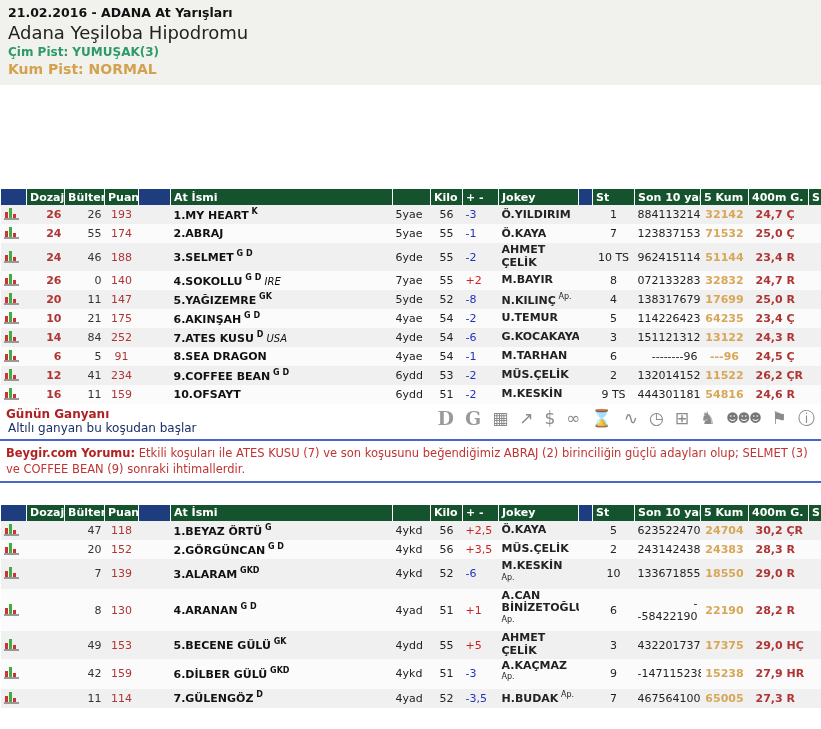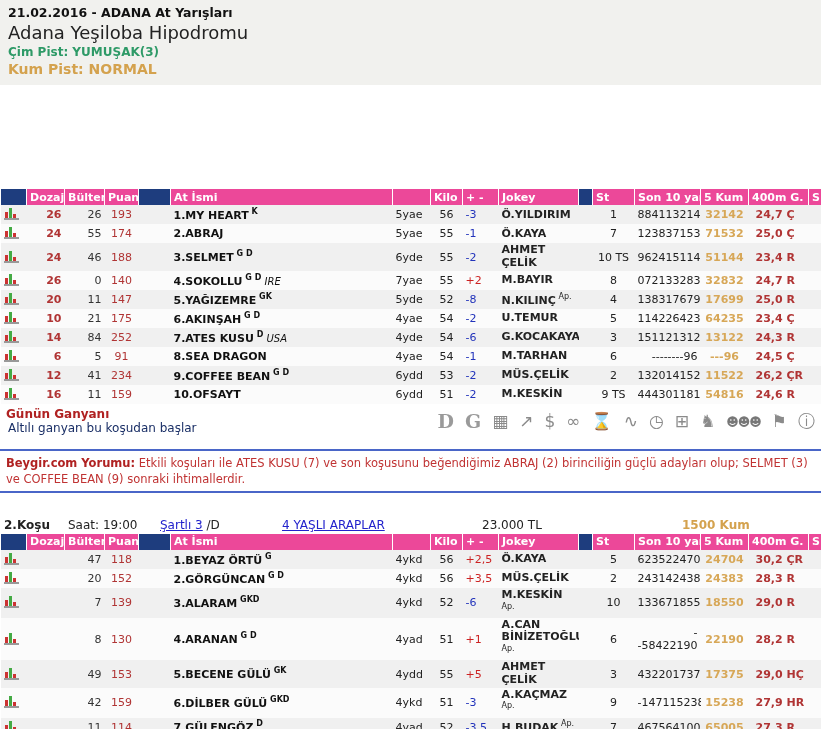--- a/index.html
+++ b/index.html
@@ -19,21 +19,21 @@
   .race-title{display:flex;align-items:baseline;padding:3px 4px 2px;font-size:12px;white-space:nowrap;}
   .race-title .kosu{font-weight:bold;width:64px;}
   .race-title .saat{width:92px;}
   .race-title .sartli-wrap{width:122px;}
   .race-title a{color:#2222cc;text-decoration:underline;}
   .race-title .cat{width:200px;}
   .race-title .prize{width:160px;}
   .race-title .dist{font-weight:bold;color:#d4a24e;margin-left:40px;}
 
   table{border-collapse:collapse;width:821px;table-layout:fixed;}
-  thead th{background:#ec4899;color:#fff;font-size:11px;font-weight:bold;text-align:left;
+  thead th{background:#14532d;color:#fff;font-size:11px;font-weight:bold;text-align:left;
            padding:1px 3px;border-left:1px solid #fff;height:14px;overflow:hidden;white-space:nowrap;}
   thead th.dark{background:#1e3d7e;}
   td{padding:1px 3px;vertical-align:middle;overflow:hidden;}
   tr.odd td{background:#f0f0f0;}
   tr.even td{background:#fbfbfb;}
 
   col.w-chart{width:26px} col.w-dozaj{width:38px} col.w-bulten{width:40px} col.w-puan{width:34px}
   col.w-ekuri{width:32px} col.w-name{width:222px} col.w-age{width:38px} col.w-kilo{width:32px}
   col.w-pm{width:36px} col.w-jokey{width:80px} col.w-sp{width:14px} col.w-st{width:42px}
   col.w-son10{width:66px} col.w-kum5{width:48px} col.w-g400{width:60px} col.w-s{width:13px}
@@ -57,30 +57,30 @@
   .c-g400{color:#b03434;font-weight:bold;padding-left:7px;}
 
   
   .chartico{display:inline-block;width:15px;height:12px;border-bottom:2px solid #999;position:relative;cursor:pointer;}
   .chartico i{position:absolute;bottom:0;width:3px;}
   .chartico .b1{left:1px;height:6px;background:#cc3333;}
   .chartico .b2{left:5px;height:10px;background:#44aa44;}
   .chartico .b3{left:9px;height:4px;background:#cc3333;}
 
   
-  .race-foot{display:flex;justify-content:space-between;align-items:center;padding:3px 6px 2px;}
+  .race-foot{display:flex;justify-content:space-between;align-items:flex-start;padding:3px 6px 2px;}
   .note-bold{color:#b02222;font-weight:bold;font-size:12px;}
   .note-text{color:#1a2f66;font-size:12px;padding-left:2px;}
   .icons{display:flex;gap:11px;align-items:center;color:#8b8b8b;font-size:17px;line-height:1;padding-top:2px;}
   .ico{cursor:pointer;}
   .ico.letter{font-weight:bold;font-size:19px;color:#9a9a9a;font-family:"DejaVu Serif","Liberation Serif",serif;}
   .ico.crowd{font-size:12px;letter-spacing:-1px;color:#777;}
 
   .comment{border-top:2px solid #4a66c8;border-bottom:2px solid #4a66c8;padding:4px 6px;
-           color:#c03333;font-size:11.5px;line-height:1.4;margin-top:12px;}
+           color:#c03333;font-size:11.5px;line-height:1.4;margin-top:2px;}
   .comment b{color:#b02222;}
 </style>
 </head>
 <body>
 
 <div class="tophead">
   <div class="t1">21.02.2016 - ADANA At Yarışları</div>
   <div class="t2">Adana Yeşiloba Hipodromu</div>
   <div class="t3">Çim Pist: YUMUŞAK(3)</div>
   <div class="t4">Kum Pist: NORMAL</div>
@@ -364,28 +364,20 @@
         </div>
     </div>
 
     <div class="comment">
       <b>Beygir.com Yorumu:</b>
       <span>Etkili koşuları ile ATES KUSU (7) ve son koşusunu beğendiğimiz ABRAJ (2) birinciliğin güçlü adayları olup; SELMET (3) ve COFFEE BEAN (9) sonraki ihtimallerdir.</span>
     </div>
   </section>
 
   <section class="race">
-    <div class="race-title">
-      <span class="kosu">2.Koşu</span>
-      <span class="saat">Saat: 19:00</span>
-      <span class="sartli-wrap"><a href="#">Şartlı  3</a><span> /D</span></span>
-      <span class="cat"><a href="#">4 YAŞLI ARAPLAR</a></span>
-      <span class="prize">23.000 TL</span>
-      <span class="dist">1500 Kum</span>
-    </div>
 
     <table>
       <colgroup>
         <col class="w-chart">
           <col class="w-dozaj">
           <col class="w-bulten">
           <col class="w-puan">
         <col class="w-ekuri">
           <col class="w-name">
           <col class="w-age">

